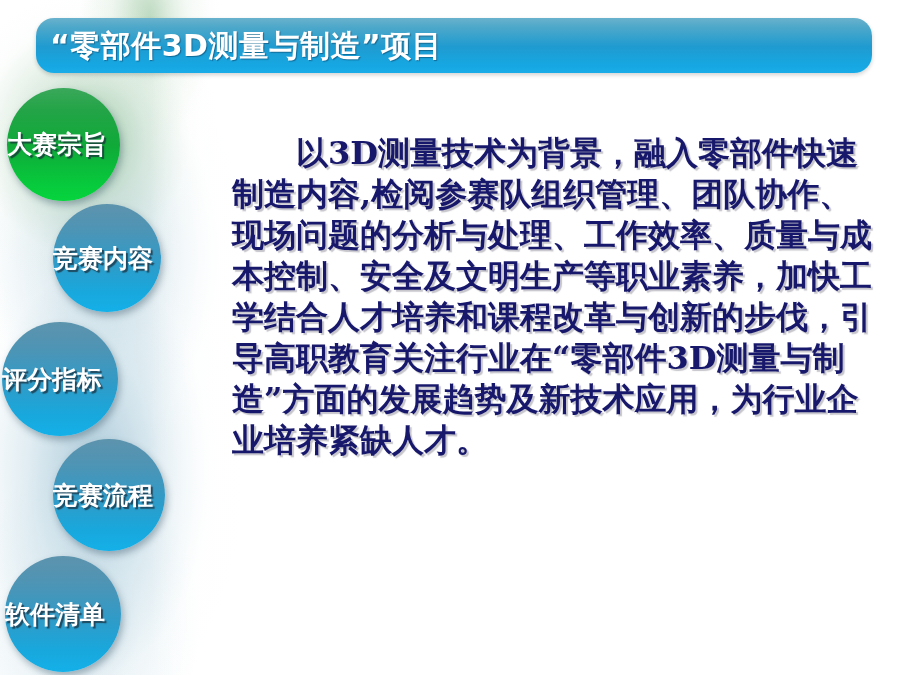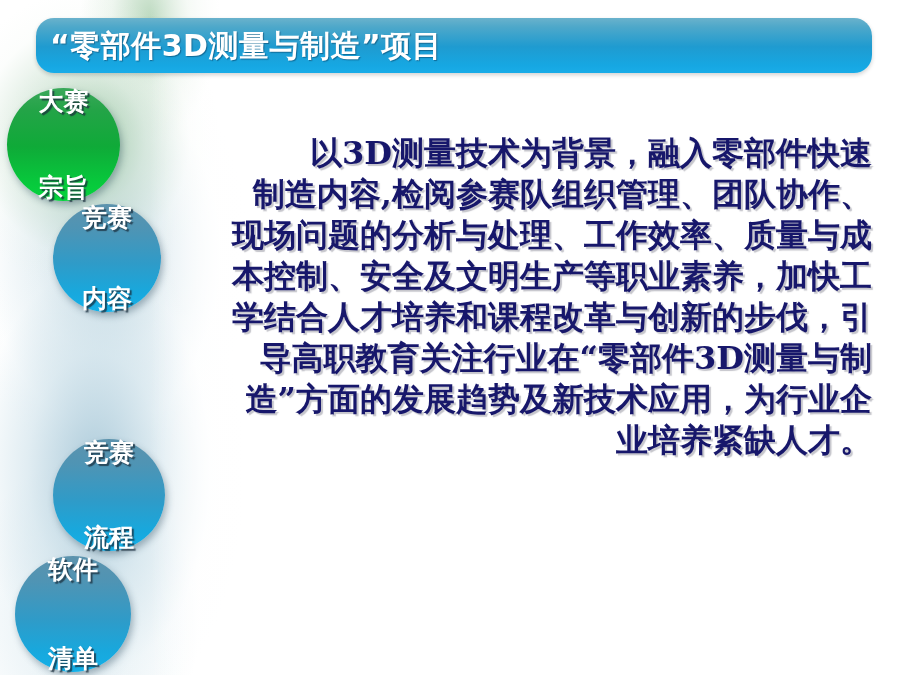--- a/index.html
+++ b/index.html
@@ -87,23 +87,23 @@
     white-space: nowrap;
     text-shadow: 1px 1px 1px rgba(0,40,70,0.45);
     font-family: "DejaVu Sans", "Liberation Sans", sans-serif;
   }
 
   
   .nav-circle {
     position: absolute;
     border-radius: 50%;
     display: flex;
-    flex-direction: column;
+    flex-direction: row;
     align-items: center;
-    justify-content: space-between;
+    justify-content: flex-start;
     box-shadow: 2px 4px 7px rgba(30,60,80,0.35);
   }
   .nav-circle.blue {
     background: linear-gradient(to bottom,
       #5d93ad 0%,
       #4f94b4 22%,
       #2f9bc8 55%,
       #18a8dd 82%,
       #14b0e8 100%);
   }
@@ -130,21 +130,21 @@
   #body-text {
     position: absolute;
     left: 232px;
     top: 133px;
     width: 640px;
     color: #17176b;
     font-size: 32px;
     line-height: 41px;
     font-weight: bold;
     text-indent: 64px;
-    text-align: right;
+    text-align: left;
     letter-spacing: 0px;
     text-shadow: 2px 2px 1px rgba(150,150,160,0.55);
     font-family: "DejaVu Serif", "Liberation Serif", serif;
   }
 </style>
 </head>
 <body>
 
 <div id="slide">
 
@@ -160,26 +160,30 @@
   <div class="nav-circle green" style="left:7px; top:88px; width:113px; height:113px;">
     <span class="nav-label">大赛</span>
     <span class="nav-label">宗旨</span>
   </div>
 
   <div class="nav-circle blue" style="left:53px; top:204px; width:108px; height:108px;">
     <span class="nav-label">竞赛</span>
     <span class="nav-label">内容</span>
   </div>
 
+  <div class="nav-circle blue" style="left:2px; top:322px; width:116px; height:114px;">
+    <span class="nav-label">评分</span>
+    <span class="nav-label">指标</span>
+  </div>
 
   <div class="nav-circle blue" style="left:53px; top:439px; width:112px; height:112px;">
     <span class="nav-label">竞赛</span>
     <span class="nav-label">流程</span>
   </div>
 
-  <div class="nav-circle blue" style="left:15px; top:556px; width:116px; height:116px;">
+  <div class="nav-circle blue" style="left:5px; top:556px; width:116px; height:116px;">
     <span class="nav-label">软件</span>
     <span class="nav-label">清单</span>
   </div>
 
   <div id="body-text">以3D测量技术为背景，融入零部件快速制造内容,检阅参赛队组织管理、团队协作、现场问题的分析与处理、工作效率、质量与成本控制、安全及文明生产等职业素养，加快工学结合人才培养和课程改革与创新的步伐，引导高职教育关注行业在“零部件3D测量与制造”方面的发展趋势及新技术应用，为行业企业培养紧缺人才。</div>
 
 </div>
 
 </body></html>

